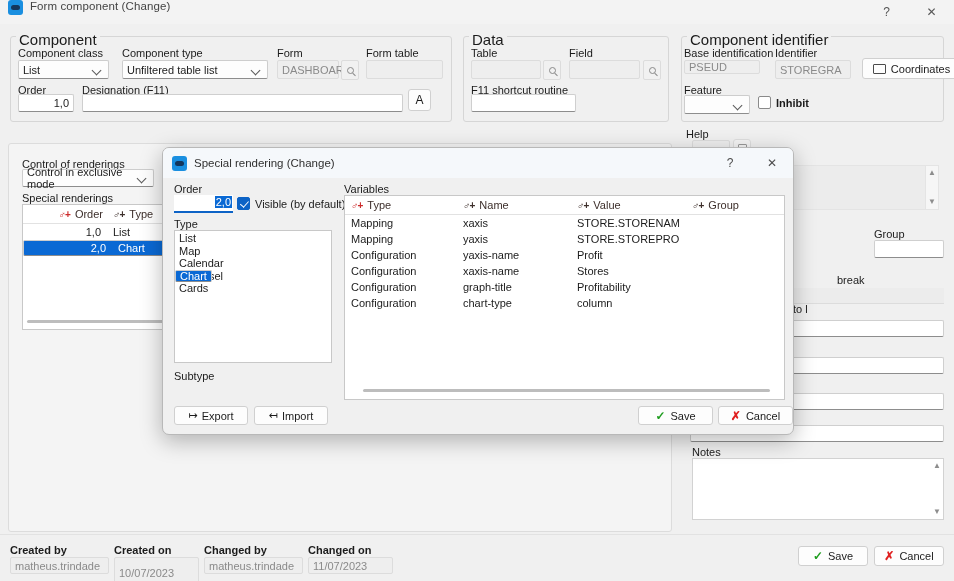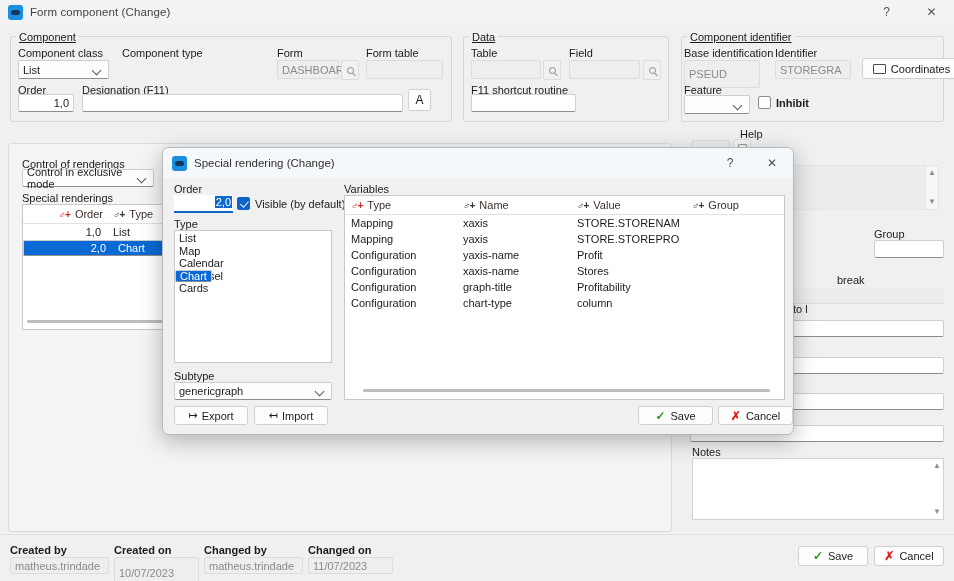--- a/index.html
+++ b/index.html
@@ -15,21 +15,21 @@
   .app {
     position: relative;
     width: 954px; height: 581px;
     background: #f0f0f0;
   }
 
   
   .titlebar {
     position: absolute; left: 0; top: 0; width: 954px; height: 24px;
     background: #f3f3f3;
-    display: flex; align-items: center;
+    display: flex; 
   }
   .titlebar .tb-icon {
     width: 15px; height: 15px; margin-left: 8px; margin-right: 7px;
     border-radius: 3px;
     background: #1a8fe0;
     position: relative; flex: none;
   }
   .titlebar .tb-icon:before {
     content: ""; position: absolute; left: 3px; top: 5px;
     width: 9px; height: 5px; border-radius: 3px;
@@ -47,24 +47,23 @@
 
   
   .group-box {
     position: absolute;
     border: 1px solid #d6d6d6;
     border-radius: 3px;
     background: #f0f0f0;
   }
   .group-title {
     position: absolute;
-    font-size: 11px; color: #1b1b1b;
+    font-size: 15px; color: #1b1b1b;
     background: #f0f0f0;
     padding: 0 3px;
-    text-decoration: underline;
   }
   .lbl {
     position: absolute; font-size: 11px; color: #1b1b1b; white-space: nowrap;
   }
 
   .inp {
     position: absolute;
     background: #ffffff;
     border: 1px solid #cfcfcf;
     border-bottom: 1px solid #8d8d8d;
@@ -261,20 +260,24 @@
   <div class="group-box" style="left:10px;top:36px;width:442px;height:86px;"></div>
   <div class="group-title" style="left:16px;top:31px;">Component</div>
 
   <div class="lbl" style="left:18px;top:47px;">Component class</div>
   <div class="sel" style="left:18px;top:60px;width:91px;height:19px;">
     <span>List</span>
     <span class="chev"></span>
   </div>
 
   <div class="lbl" style="left:122px;top:47px;">Component type</div>
+  <div class="sel" style="left:122px;top:60px;width:146px;height:19px;">
+    <span>Unfiltered table list</span>
+    <span class="chev"></span>
+  </div>
 
   <div class="lbl" style="left:277px;top:47px;">Form</div>
   <div class="inp ro" style="left:277px;top:60px;width:62px;height:19px;">DASHBOAR</div>
   <div class="lookup" style="left:341px;top:60px;">
       <i></i>
     </div>
 
   <div class="lbl" style="left:366px;top:47px;">Form table</div>
   <div class="inp ro" style="left:366px;top:60px;width:77px;height:19px;"></div>
 
@@ -302,41 +305,41 @@
       <i></i>
     </div>
 
   <div class="lbl" style="left:471px;top:84px;">F11 shortcut routine</div>
   <div class="inp" style="left:471px;top:94px;width:105px;height:18px;"></div>
 
   <div class="group-box" style="left:681px;top:36px;width:263px;height:86px;"></div>
   <div class="group-title" style="left:687px;top:31px;">Component identifier</div>
 
   <div class="lbl" style="left:684px;top:47px;">Base identification</div>
-  <div class="inp ro" style="left:684px;top:60px;width:76px;height:28px;">PSEUD</div>
+  <div class="inp ro" style="left:684px;top:60px;width:76px;height:14px;">PSEUD</div>
 
   <div class="lbl" style="left:775px;top:47px;">Identifier</div>
   <div class="inp ro" style="left:775px;top:60px;width:76px;height:19px;">STOREGRA</div>
 
   <div class="btn" style="left:862px;top:58px;width:99px;height:21px;">
     <span style="display:inline-block;width:13px;height:10px;border:1.3px solid #4a4a4a;border-radius:1px;"></span>
     <span>Coordinates</span>
   </div>
 
   <div class="lbl" style="left:684px;top:84px;">Feature</div>
   <div class="sel" style="left:684px;top:95px;width:66px;height:19px;">
     <span></span>
     <span class="chev"></span>
   </div>
   <div class="chk" style="left:758px;top:96px;font-weight:bold;">
     <span class="box"></span>
     <span>Inhibit</span>
   </div>
 
-  <div class="lbl" style="left:720px;top:128px;padding-left:20px;">Help</div>
+  <div class="lbl" style="left:666px;top:128px;padding-left:20px;">Help</div>
   <div class="inp ro" style="left:692px;top:140px;width:38px;height:18px;"></div>
   <div class="btn small-pick" style="left:733px;top:139px;width:18px;height:18px;">
     <span style="display:inline-block;width:9px;height:8px;border:1px solid #9a9a9a;border-radius:1px;position:relative;"></span>
   </div>
 
 
   <div class="tabpanel"></div>
 
   <div class="lbl" style="left:22px;top:158px;">Control of renderings</div>
   <div class="sel" style="left:22px;top:169px;width:132px;height:18px;">
@@ -418,24 +421,20 @@
     <div class="listbox" style="left:11px;top:82px;width:158px;height:133px;">
       <div class="lb-item">List</div>
       <div class="lb-item">Map</div>
       <div class="lb-item">Calendar</div>
       <div class="lb-item sel">Chart</div>
       <div class="lb-item">Carousel</div>
       <div class="lb-item">Cards</div>
     </div>
 
     <div class="lbl" style="left:11px;top:222px;">Subtype</div>
-    <div class="sel" style="left:11px;top:234px;width:158px;height:18px;">
-      <span>genericgraph</span>
-      <span class="chev"></span>
-    </div>
 
     <div class="btn" style="left:11px;top:258px;width:74px;height:19px;gap:4px;">
       <span style="font-size:11px;">↦</span>
       <span>Export</span>
     </div>
     <div class="btn" style="left:91px;top:258px;width:74px;height:19px;gap:4px;">
       <span style="font-size:11px;">↤</span>
       <span>Import</span>
     </div>
 

